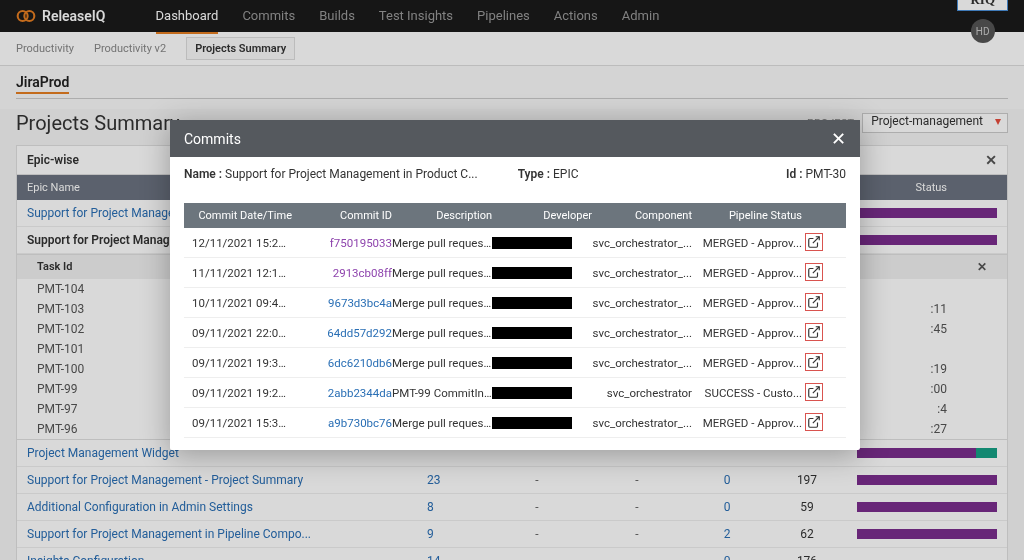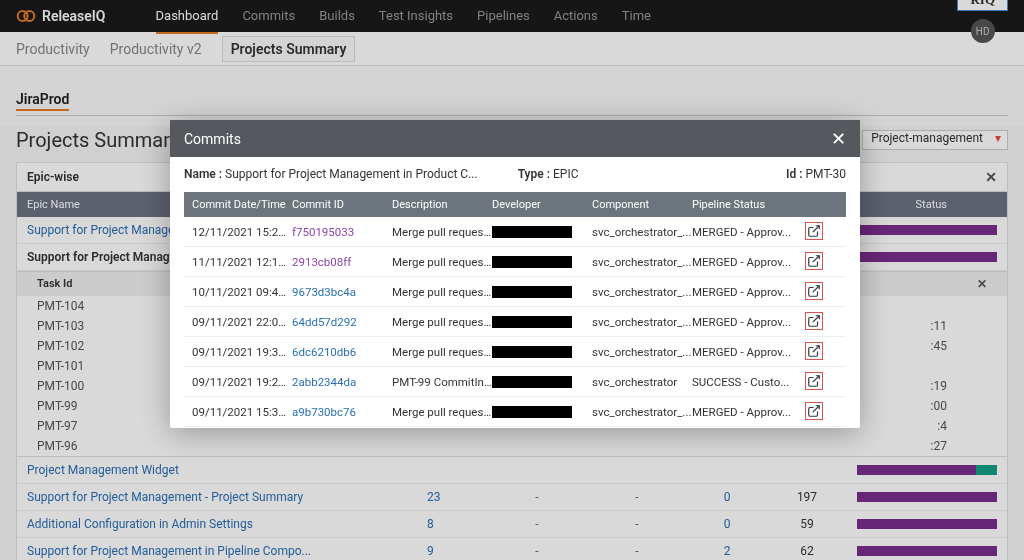--- a/index.html
+++ b/index.html
@@ -11,26 +11,26 @@
   .brand svg { width: 20px; height: 20px; }
   .nav-tabs { display: flex; margin-left: 50px; gap: 24px; }
   .nav-tab { color: #999; font-size: 13px; cursor: pointer; padding: 9px 0; }
   .nav-tab.active { color: #fff; border-bottom: 2px solid #e67e22; }
   .nav-right { position: absolute; right: 16px; display: flex; align-items: center; gap: 8px; flex-direction: column; }
   .riq-badge { background: #fff; color: #333; border: 1px solid #4a90d9; padding: 2px 12px; font-weight: bold; font-family: serif; }
   .avatar { width: 24px; height: 24px; border-radius: 50%; background: #555; color: #ccc; display: flex; align-items: center; justify-content: center; font-size: 10px; }
 
   
   .subnav { background: #fff; height: 34px; display: flex; align-items: center; padding: 0 16px; gap: 20px; border-bottom: 1px solid #ddd; }
-  .subnav-item { color: #888; font-size: 14px; cursor: pointer; }
+  .subnav-item { color: #888; font-size: 11px; cursor: pointer; }
   .subnav-item.active { color: #333; font-weight: 600; border: 1px solid #ddd; padding: 4px 8px; background: #fafafa; }
 
   
   .page-header { padding: 8px 16px 4px; background: #fafafa; }
-  .proj-name { font-size: 14px; font-weight: 600; color: #222; border-bottom: 2px solid #e67e22; display: inline-block; padding-bottom: 2px; margin-top: 17px; }
+  .proj-name { font-size: 14px; font-weight: 600; color: #222; border-bottom: 2px solid #e67e22; display: inline-block; padding-bottom: 2px; }
   .hr { height: 1px; background: #ccc; margin: 4px 0 6px; }
   .title-row { display: flex; align-items: center; justify-content: space-between; padding: 2px 16px 6px; }
   .page-title { font-size: 20px; font-weight: 400; color: #333; }
   .proj-select { display: flex; align-items: center; gap: 8px; font-size: 11px; }
   .proj-select label { color: #888; }
   .proj-select .sel { border: 1px solid #ccc; background: #fff; padding: 0 24px 4px 8px; font-size: 12px; position: relative; min-width: 140px; }
   .proj-select .sel:after { content: "▾"; position: absolute; right: 6px; color: #e74c3c; }
 
   
   .main { padding: 4px 16px; }
@@ -58,21 +58,21 @@
   .task-row .tid { width: 120px; }
   .task-row .tval { width: 80px; text-align: right; padding-right: 40px; }
 
   
   .modal-backdrop { position: absolute; inset: 0; background: rgba(0,0,0,0.15); z-index: 100; }
   .modal { position: absolute; top: 120px; left: 170px; width: 690px; background: #fff; border-radius: 2px; box-shadow: 0 5px 30px rgba(0,0,0,0.3); z-index: 101; }
   .modal-header { background: #55595e; color: #fff; padding: 8px 14px; display: flex; justify-content: space-between; align-items: center; font-size: 14px; }
   .modal-header .x { cursor: pointer; font-size: 18px; }
   .modal-meta { padding: 10px 14px; display: flex; gap: 40px; font-size: 12px; color: #333; }
   .modal-meta b { font-weight: 600; }
-  .modal-table { margin: 1px 14px; }
+  .modal-table { margin: 12px 14px; text-align: right; }
   .modal-table .mth { background: #6c757d; color: #fff; display: flex; font-size: 11px; padding: 6px 8px; }
   .mth .col-dt { width: 100px; }
   .mth .col-id { width: 100px; }
   .mth .col-desc { width: 100px; }
   .mth .col-dev { width: 100px; }
   .mth .col-comp { width: 100px; }
   .mth .col-ps { width: 110px; }
   .mtr { display: flex; align-items: center; border-bottom: 1px solid #eee; padding: 5px 8px; font-size: 11.5px; color: #333; }
   .mtr .col-dt { width: 100px; white-space: nowrap; overflow: hidden; text-overflow: ellipsis; }
   .mtr .col-id { width: 100px; color: #2a6fb5; white-space: nowrap; overflow: hidden; text-overflow: ellipsis; }
@@ -102,21 +102,21 @@
       </svg>
     <span>ReleaseIQ</span>
   </div>
   <div class="nav-tabs">
     <div class="nav-tab active">Dashboard</div>
     <div class="nav-tab">Commits</div>
     <div class="nav-tab">Builds</div>
     <div class="nav-tab">Test Insights</div>
     <div class="nav-tab">Pipelines</div>
     <div class="nav-tab">Actions</div>
-    <div class="nav-tab">Time</div>
+    <div class="nav-tab">Admin</div>
   </div>
   <div class="nav-right">
     <div class="riq-badge">RIQ</div>
     <div class="avatar">HD</div>
   </div>
 </div>
 
 <div class="subnav">
   <div class="subnav-item">Productivity</div>
   <div class="subnav-item">Productivity v2</div>

